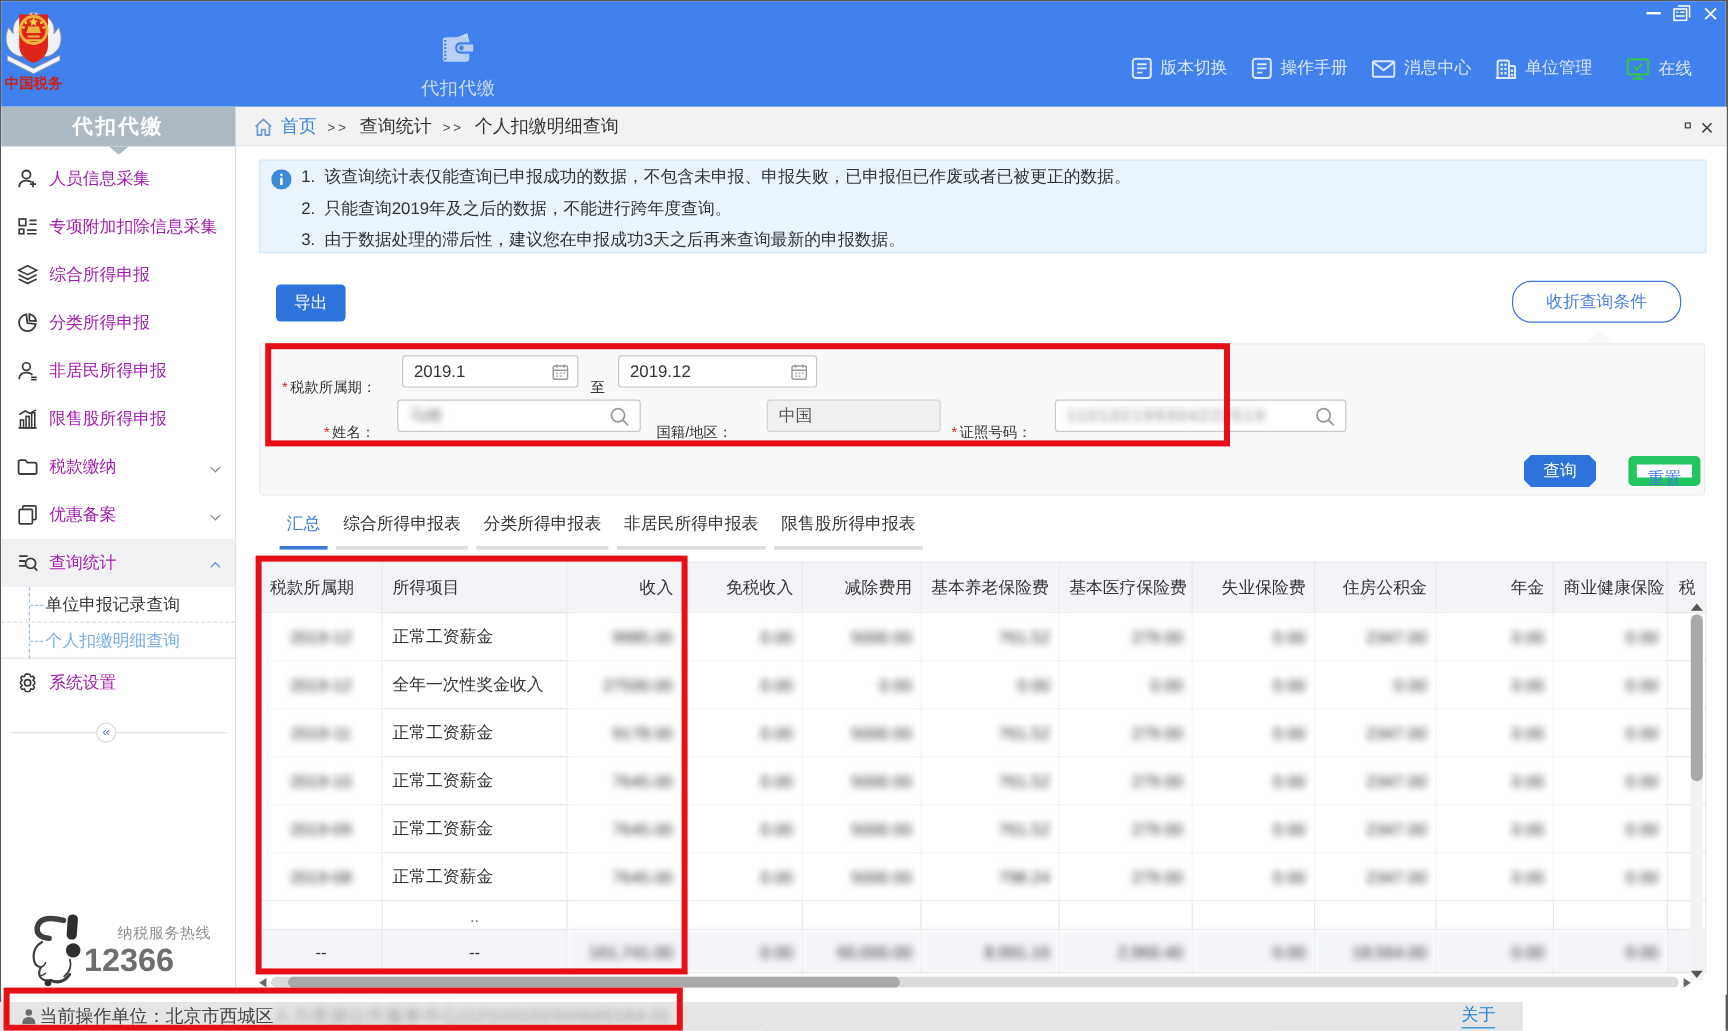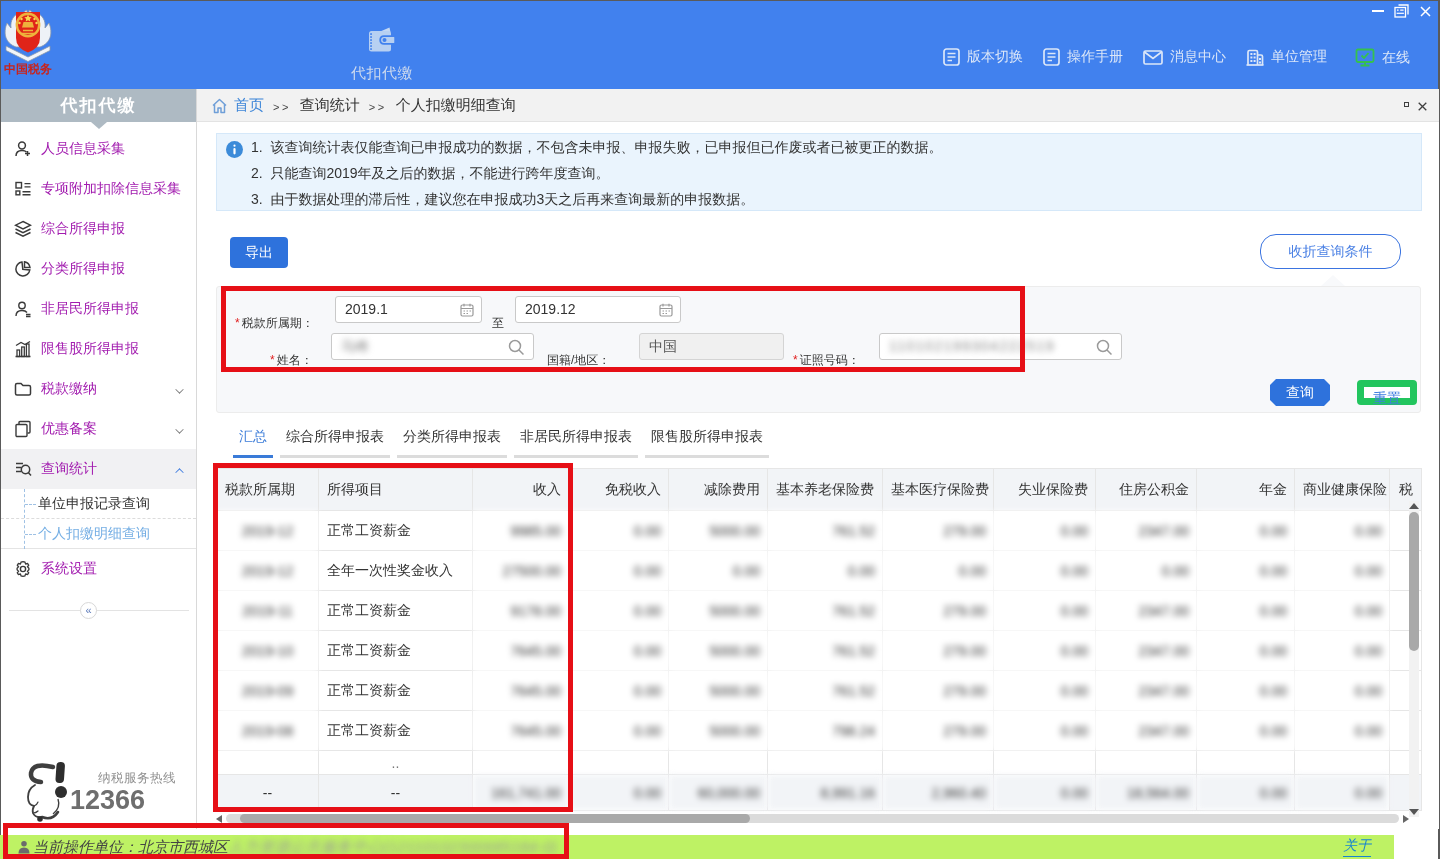--- a/index.html
+++ b/index.html
@@ -78,21 +78,21 @@
 #dotrow td{height:24px;border-bottom:none;color:#777;}
 
 #hsb{position:absolute;left:19px;top:690px;width:1193px;height:12px;}
 #hsb .tr{position:absolute;left:10px;top:2px;width:1173px;height:9px;background:#dbdbdb;border-radius:5px;}
 #hsb .th{position:absolute;left:24px;top:2px;width:510px;height:9px;background:#a9a9a9;border-radius:5px;}
 #vsb{position:absolute;left:1211px;top:379px;width:12px;height:316px;}
 #vsb .tr{position:absolute;left:1px;top:0;width:10px;height:316px;background:#f2f2f2;}
 #vsb .th{position:absolute;left:1px;top:11px;width:10px;height:139px;background:#a9a9a9;border-radius:5px;}
 .sbarrow{position:absolute;width:0;height:0;}
 
-#statusbar{position:absolute;left:-1px;top:834px;width:1394px;height:25px;background:#bef264;font-size:15px;color:#444;font-style:italic;}
+#statusbar{position:absolute;left:-1px;top:834px;width:1269px;height:25px;background:#e5e5e5;font-size:15px;color:#444;}
 #statusbar .who{position:absolute;left:33px;top:3px;}
 #statusbar .about{position:absolute;right:23px;top:2px;font-size:14px;color:#1884d0;border-bottom:1px solid #1884d0;padding-bottom:1px;}
 
 .redbox{position:absolute;border:5px solid #e60f16;z-index:50;}
 #red1{left:220px;top:285px;width:804px;height:86px;}
 #red2{left:212px;top:462px;width:360px;height:349px;}
 #red3{left:2px;top:822px;width:566px;height:36px;}
 </style>
 </head>
 <body>

